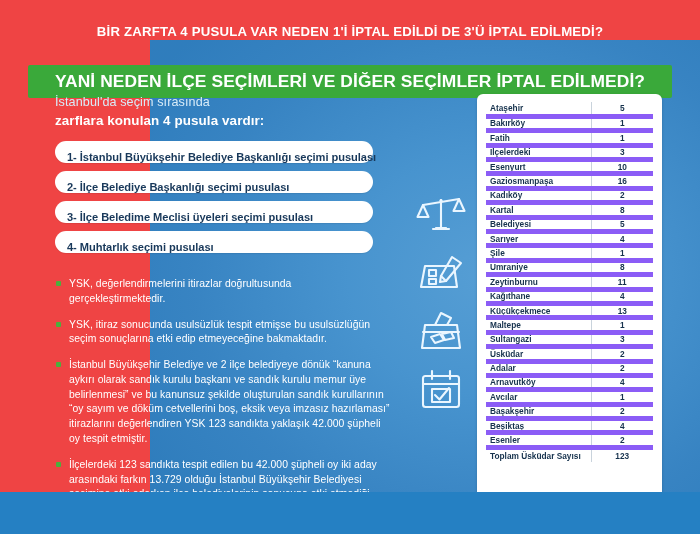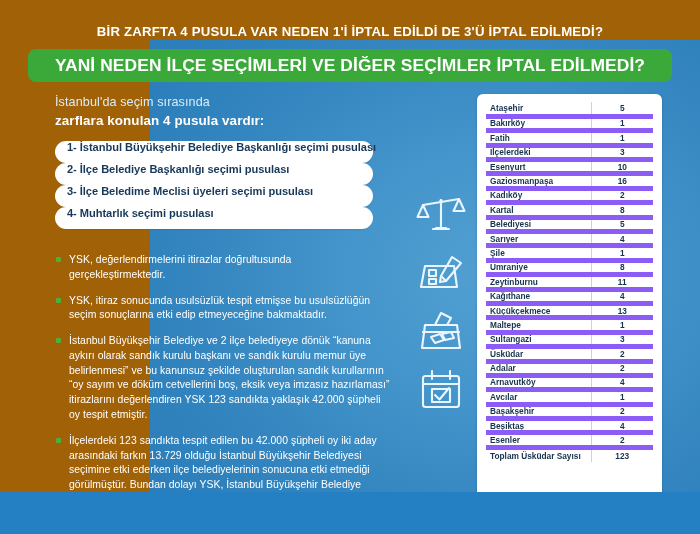--- a/index.html
+++ b/index.html
@@ -6,21 +6,21 @@
   html, body { width:700px; height:534px; }
   body {
     font-family:"Liberation Sans", sans-serif;
     background:#2580c3;
     overflow:hidden;
     position:relative;
   }
   #stage {
     position:relative;
     width:700px; height:492px;
-    background:#a16207;
+    background:#ef4444;
     overflow:hidden;
   }
   #glow {
     position:absolute;
     left:150px; top:40px;
     width:620px; height:520px;
     background:radial-gradient(ellipse at 55% 45%, #4ea3dc 0%, #3f98d6 30%, #2e87c9 62%, #2580c3 85%);
     opacity:.95;
     pointer-events:none;
   }
@@ -28,24 +28,24 @@
   
   #hdr1 {
     position:absolute; left:0; top:24px; width:700px;
     text-align:center;
     color:#ffffff;
     font-size:13.2px; font-weight:bold;
     letter-spacing:.2px;
     white-space:nowrap;
   }
   #hdr2wrap {
-    position:absolute; left:28px; top:49px;
+    position:absolute; left:28px; top:65px;
     width:644px; height:33px;
     background:#3aa93a;
-    border-radius:8px;
+    border-radius:2px;
     display:flex; align-items:center; justify-content:center;
   }
   #hdr2 {
     color:#ffffff;
     font-size:17.4px; font-weight:bold;
     letter-spacing:.1px;
     white-space:nowrap;
   }
 
   
@@ -57,21 +57,22 @@
   .sub-bold {
     color:#ffffff; font-size:13.4px; font-weight:bold;
     line-height:1.35; margin-top:1px; letter-spacing:.1px;
   }
 
   #pills { margin-top:11px; }
   .pill {
     background:#ffffff;
     border-radius:11px;
     height:22px;
-    display:flex; align-items:flex-start;
+    margin-bottom:8px;
+    display:flex; align-items:flex-end;
     padding:0 12px;
     width:318px;
     box-shadow:0 1px 1px rgba(0,0,0,.08);
   }
   .pill span {
     color:#18385a; font-size:11.1px; font-weight:bold;
     white-space:nowrap; letter-spacing:-.05px;
   }
 
   #notes { margin-top:24px; width:335px; }

